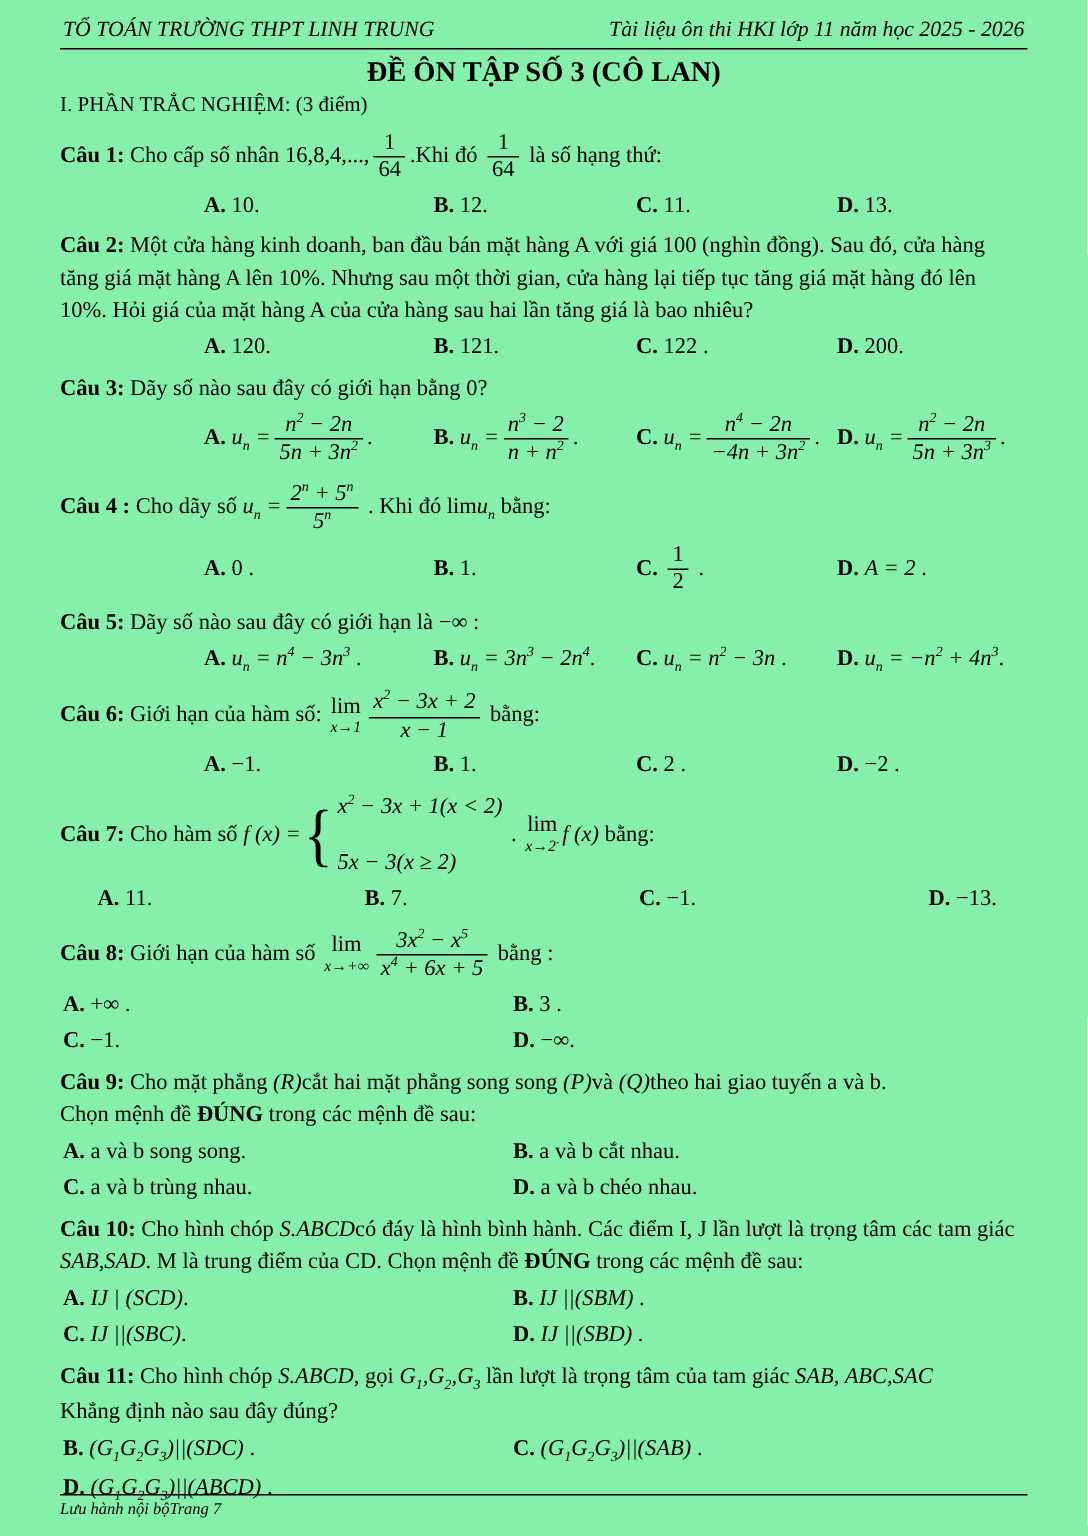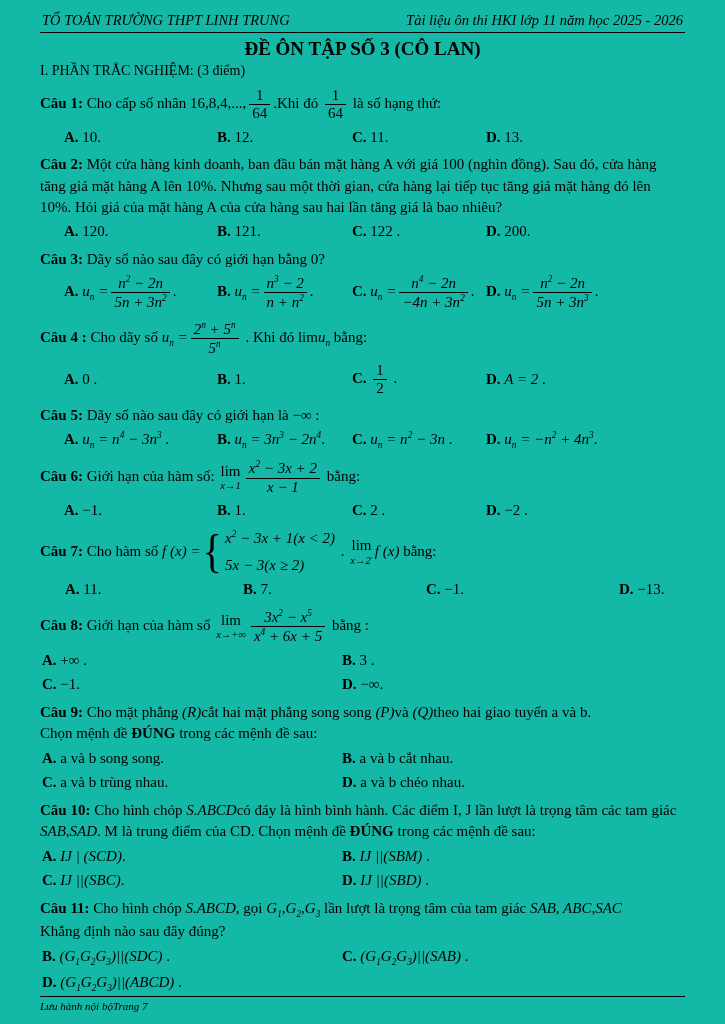--- a/index.html
+++ b/index.html
@@ -1,42 +1,42 @@
 <!DOCTYPE html>
 <html><head>
 <meta charset="utf-8">
 <style>
   html,body{margin:0;padding:0;background:#fff;}
   .page{
     width:725px;height:1024px;box-sizing:border-box;
     padding:10px 40px 0 40px;position:relative;overflow:hidden;
     font-family:"Liberation Serif","DejaVu Serif",serif;
-    font-size:15px;color:#000;background:#14b8a6;
+    font-size:15px;color:#000;background:#86efac;
   }
   .hdr{display:flex;justify-content:space-between;font-style:italic;font-size:14.5px;padding:2px 2px 3px 2px;}
   .rule{border-top:1.8px solid #000;height:0;}
   h1.title{text-align:center;font-size:19px;margin:5px 0 3px 0;font-weight:bold;}
   h2.section{font-size:14px;margin:2px 0 7px 0;font-weight:normal;}
   .question{margin-bottom:6px;}
   .qbody{line-height:1.42;}
   .qlabel{font-weight:bold;}
   .bold{font-weight:bold;}
   .it{font-style:italic;}
   sup{font-size:0.62em;}
   sub{font-size:0.62em;}
   .frac{display:inline-flex;flex-direction:column;text-align:center;vertical-align:middle;margin:1px 3px;line-height:1.15;}
   .frac .num{border-bottom:1.3px solid #000;padding:0 3px 0 3px;}
   .frac .den{padding:0 3px;}
   .lim{display:inline-flex;flex-direction:column;text-align:center;vertical-align:middle;line-height:1.05;margin:0 2px;}
   .lim .limsub{font-size:0.7em;font-style:italic;}
   .cases{display:inline-flex;align-items:center;vertical-align:middle;margin:0 2px;}
   .cases .brace{font-size:2.7em;font-weight:300;line-height:0.9;transform:scaleY(1.15);margin-right:3px;}
-  .crows{display:inline-flex;flex-direction:column;gap:6px;text-align:left;}
+  .crows{display:inline-flex;flex-direction:column;gap:16px;text-align:left;}
   .opts{margin-top:3px;line-height:1.45;}
-  .opts.row4{display:grid;grid-template-columns:153px 135px 134px 1fr;margin-left:24px;align-items:center;}
+  .opts.row4{display:grid;grid-template-columns:153px 135px 134px 1fr;margin-left:96px;align-items:center;}
   .opts.row4b{display:grid;grid-template-columns:130px 135px 145px 1fr;margin-left:25px;align-items:center;gap:48px;}
   .opts.col2{display:grid;grid-template-columns:300px 1fr;row-gap:3px;margin-left:2px;align-items:center;}
   .opt{white-space:nowrap;}
   .okey{font-weight:bold;}
   .pagefoot{position:absolute;left:40px;right:40px;bottom:12px;}
   .footrow{display:flex;justify-content:flex-start;font-style:italic;font-size:11px;padding-top:3px;}
 </style>
 </head>
 <body>
 

